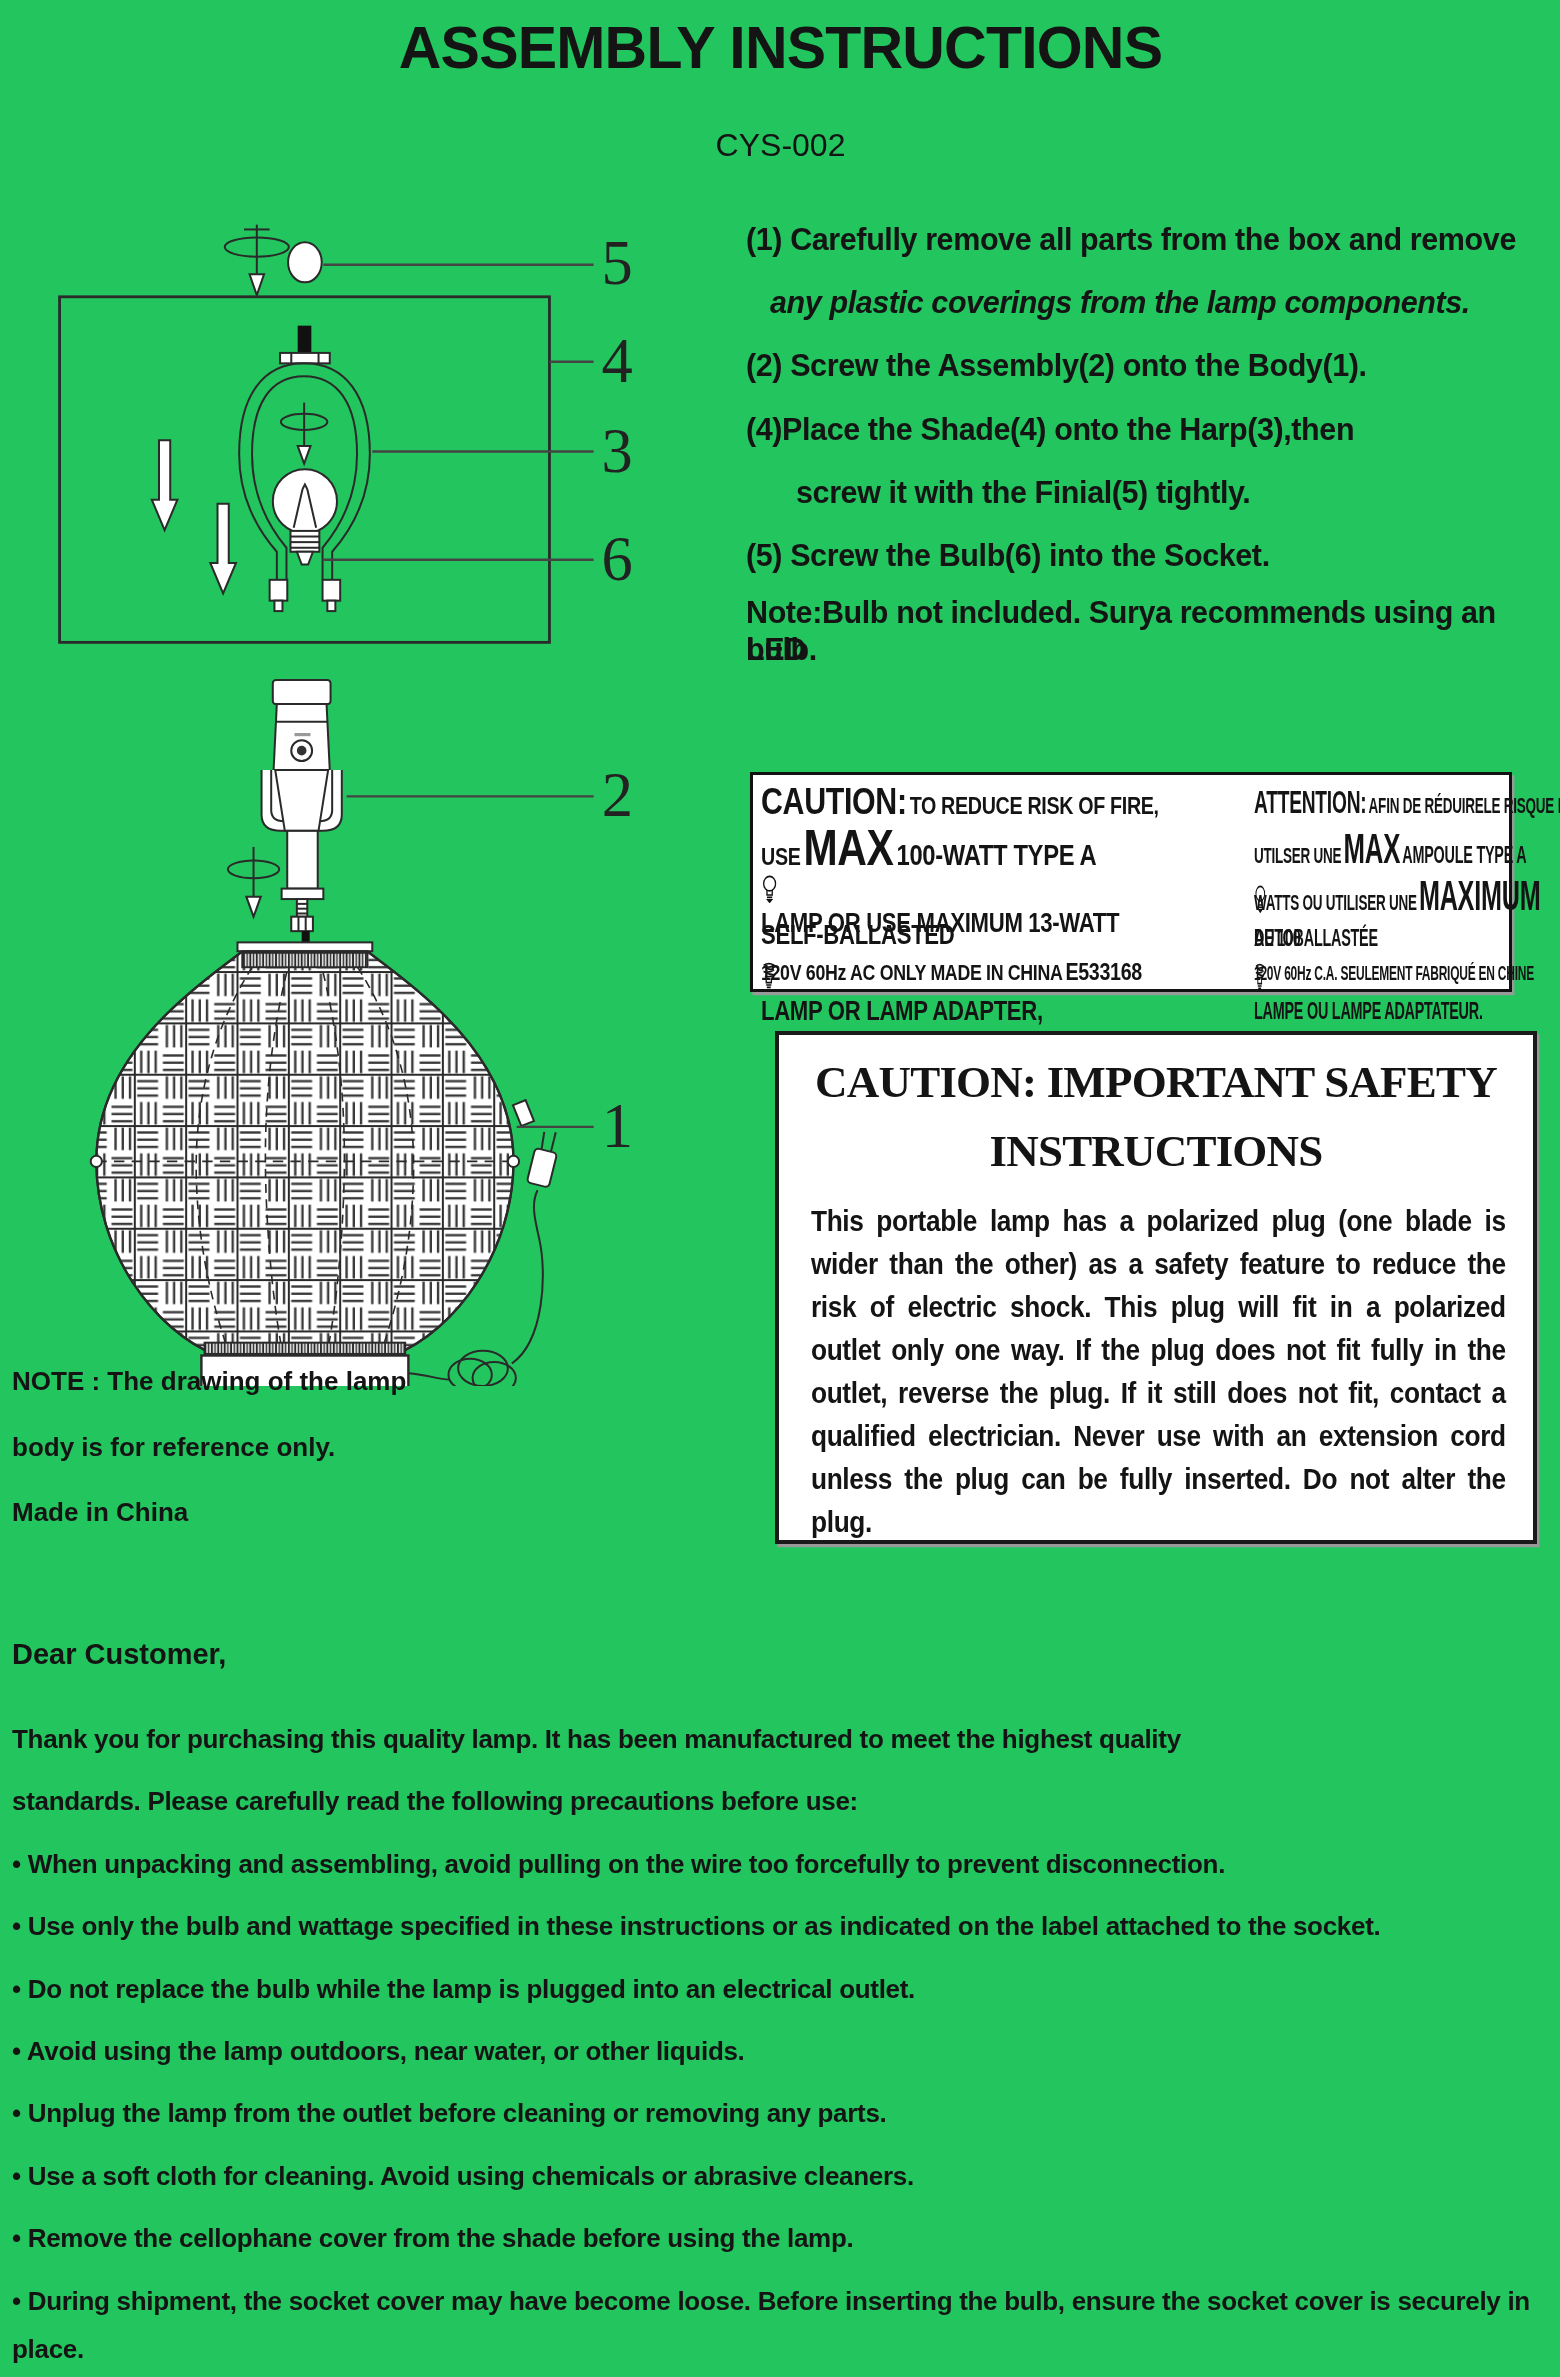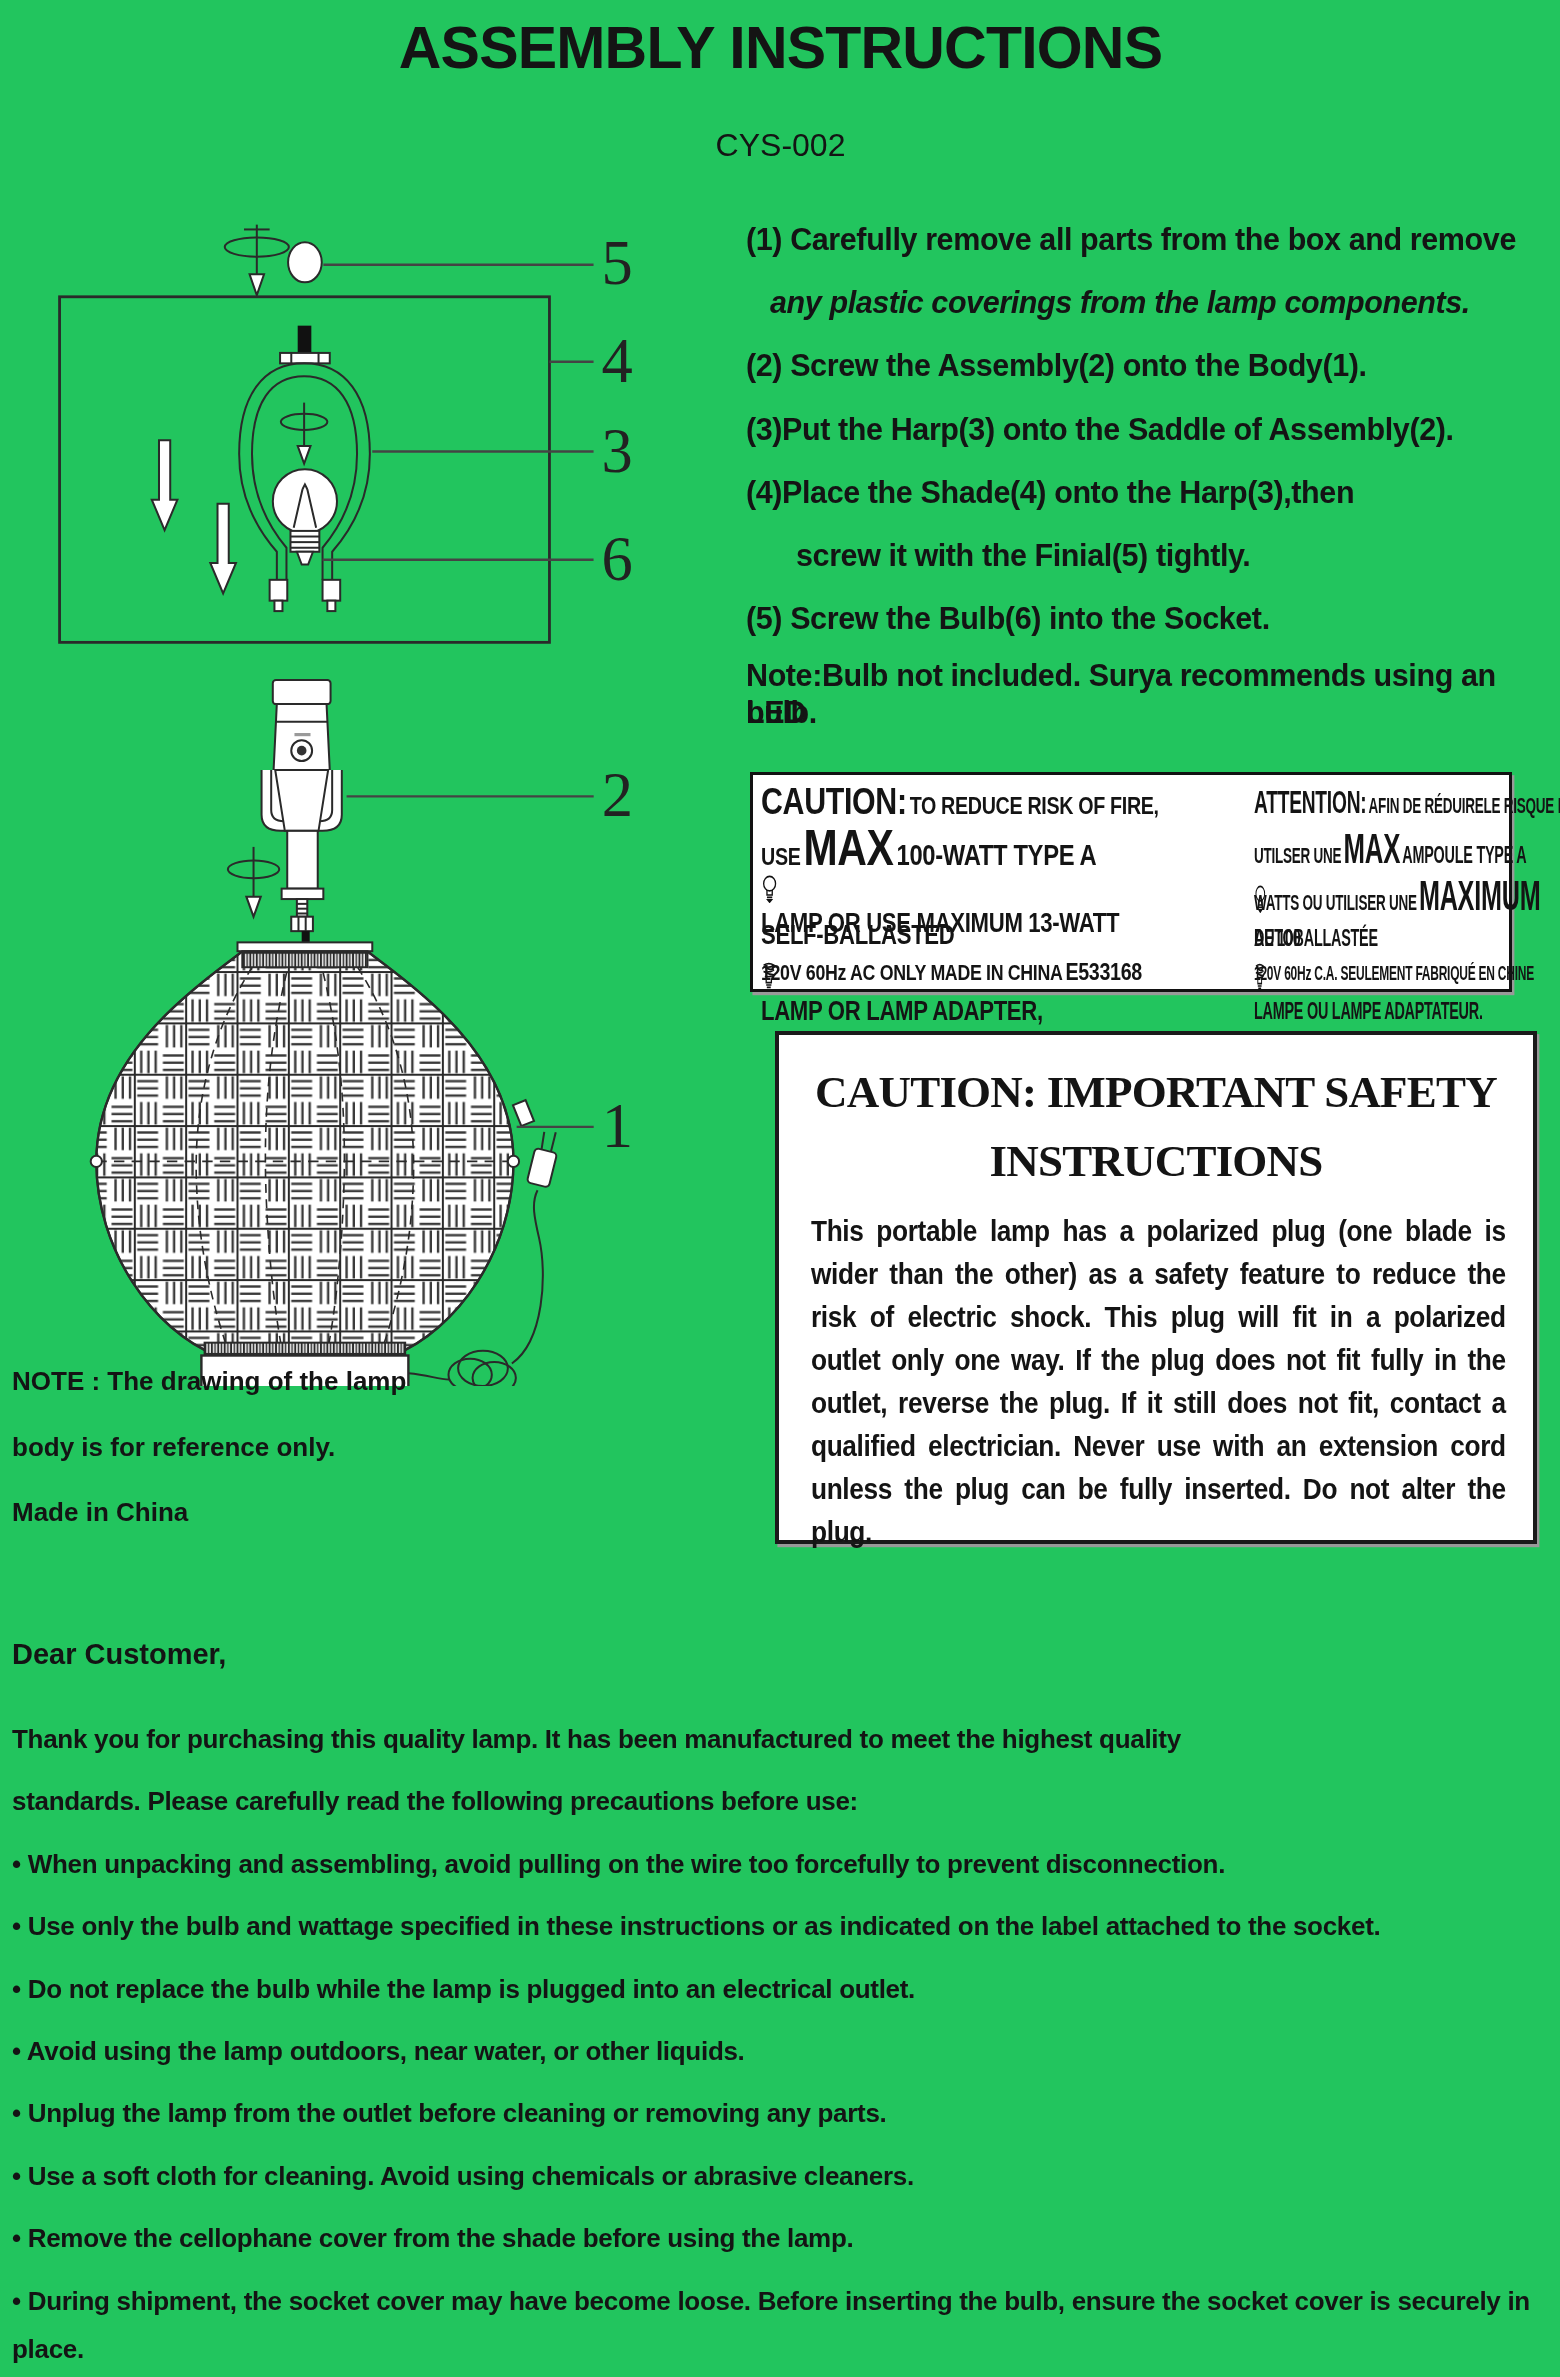--- a/index.html
+++ b/index.html
@@ -39,21 +39,21 @@
   .fr-r3{height:45px;line-height:45px;} .fr-r4{height:40px;line-height:40px;}
   .fr-r5{height:30.5px;line-height:30.5px;}
   .w-caution{font-size:37px;font-weight:900;} .t30{font-size:24px;} .t27{font-size:21.7px;}
   .w-max{font-size:50px;font-weight:900;} .t36{font-size:29px;} .t34{font-size:27px;}
   .cert{font-size:24px;font-weight:900;}
   .w-attention{font-size:32px;font-weight:900;} .t28{font-size:22.5px;}
   .w-maxfr{font-size:43px;font-weight:900;} .w-maximum{font-size:42px;font-weight:900;} .t25{font-size:20px;}
   
   .sbox{position:absolute;left:775px;top:1031px;width:762px;height:513px;
         border:4px solid #1a1a1a;box-shadow:2.4px 3.2px 0 #999;background:#fff;
-        box-sizing:border-box;padding:23px 32px;}
+        box-sizing:border-box;padding:13px 32px;}
   .stitle{font-family:"Liberation Serif", serif;font-weight:bold;font-size:45px;
           text-align:center;line-height:69px;letter-spacing:-0.8px;}
   .sbody{margin:13px 0 0 0;width:794px;font-size:30px;font-weight:bold;line-height:43px;
          letter-spacing:-0.4px;text-align:justify;transform:scaleX(0.875);transform-origin:0 0;}
   
   .lnote{position:absolute;left:12px;top:1357px;width:481px;}
   .lnote p{margin:0 0 17.6px 0;height:48px;line-height:48px;font-size:26px;font-weight:bold;}
   
   .customer{position:absolute;left:12px;top:1630px;width:1540px;}
   .salut{margin:0 0 37px 0;height:48px;line-height:48px;font-size:29px;font-weight:bold;}
@@ -211,21 +211,20 @@
       </g>
       <line x1="604" y1="577" x2="700" y2="577" stroke="#444" stroke-width="3"></line>
       <text class="callout-num" x="710" y="602" stroke="none" fill="#222">1</text>
     </svg>
   </div>
 
   <div class="steps">
     <p class="sline">(1) Carefully remove all parts from the box and remove</p>
     <p class="sline i1">any plastic coverings from the lamp components.</p>
     <p class="sline">(2) Screw the Assembly(2) onto the Body(1).</p>
-    <p class="sline">(3)Put the Harp(3) onto the Saddle of Assembly(2).</p>
     <p class="sline">(4)Place the Shade(4) onto the Harp(3),then</p>
     <p class="sline i2">screw it with the Finial(5) tightly.</p>
     <p class="sline">(5) Screw the Bulb(6) into the Socket.</p>
     <div class="note">
       <p class="nline">Note:Bulb not included. Surya recommends using an LED</p>
       <p class="nline">bulb.</p>
     </div>
   </div>
 
   <div class="clabel">

